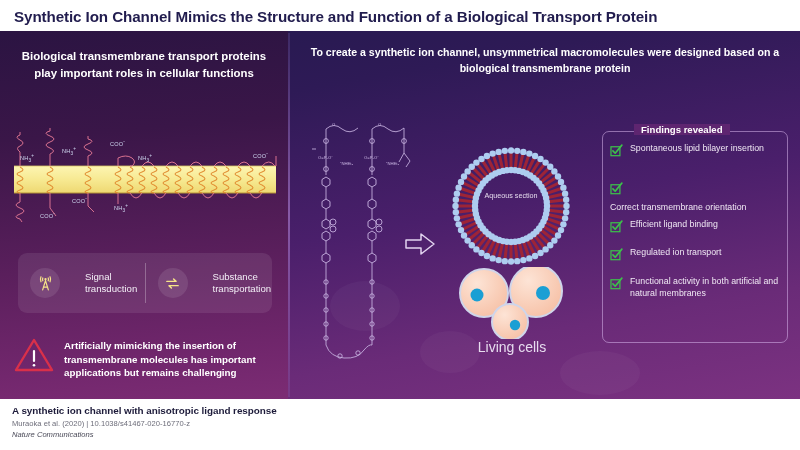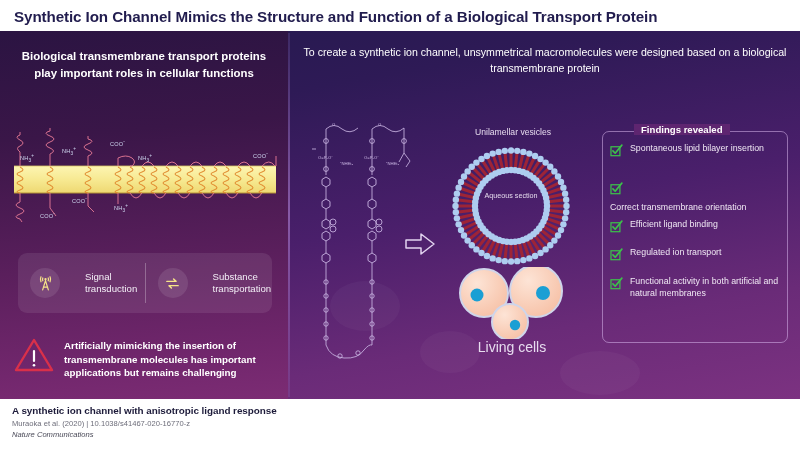--- a/index.html
+++ b/index.html
@@ -42,21 +42,21 @@
   .icon-sep { width:1px; height:40px; background:rgba(255,255,255,.28); }
   .icon-circle { width:30px; height:30px; border-radius:50%; background:rgba(255,255,255,.10);
                  display:flex; align-items:center; justify-content:center; flex:0 0 auto; }
   .icon-label { font-size:9.6px; color:#f3eef6; line-height:1.25; }
 
   .warn-box { position:absolute; left:14px; top:306px; width:268px; display:flex; align-items:flex-start; gap:10px; }
   .warn-text { font-size:9.8px; font-weight:bold; color:#ffffff; line-height:1.38; padding-top:2px; }
 
   
   .rp-head { position:absolute; left:300px; top:14px; width:490px; text-align:center;
-             font-size:10.6px; font-weight:normal; color:#ffffff; line-height:1.5; }
+             font-size:10.6px; font-weight:bold; color:#ffffff; line-height:1.5; }
 
   .chem { position:absolute; left:312px; top:88px; width:122px; height:250px; }
 
   .arrow-right { position:absolute; left:404px; top:200px; }
 
   .vesicle-label { position:absolute; left:432px; top:96px; width:162px; text-align:center;
                    font-size:8.6px; color:#e7dcef; }
   .vesicle { position:absolute; left:446px; top:110px; width:130px; height:130px; }
   .aqueous-label { position:absolute; left:452px; top:160px; width:118px; text-align:center;
                    font-size:7.2px; color:#e4d9ec; }
@@ -310,21 +310,20 @@
         <path d="M-4 30 H4"></path>
       </svg>
     </div>
 
     <div class="arrow-right">
       <svg width="32" height="26" viewBox="0 0 32 26" fill="none" stroke="#e2d3ef" stroke-width="1.5" stroke-linejoin="round">
         <path d="M2 9 H17 V3 L30 13 L17 23 V17 H2 Z"></path>
       </svg>
     </div>
 
-    <div class="vesicle-label">Unilamellar vesicles</div>
     <div class="vesicle">
       <svg width="130" height="130" viewBox="0 0 130 130">
         <g id="lipids">
             <line x1="65" y1="27" x2="65" y2="12" stroke="#9e2436" stroke-width="3"></line>
             <circle cx="65" cy="9.5" r="3.2" fill="#aecdf0"></circle>
             <circle cx="65" cy="29" r="3.2" fill="#aecdf0"></circle>
             <line x1="69.2546500919257" y1="27.238936024056784" x2="70.93411723347532" y2="12.33325287565814" stroke="#9e2436" stroke-width="3"></line>
             <circle cx="71.2140284237336" cy="9.848972350925038" r="3.2" fill="#aecdf0"></circle>
             <circle cx="69.03072113971909" cy="29.22636044384327" r="3.2" fill="#aecdf0"></circle>
             <line x1="73.45579549033995" y1="27.952739337090705" x2="76.79360949968466" y2="13.328820654363348" stroke="#9e2436" stroke-width="3"></line>

